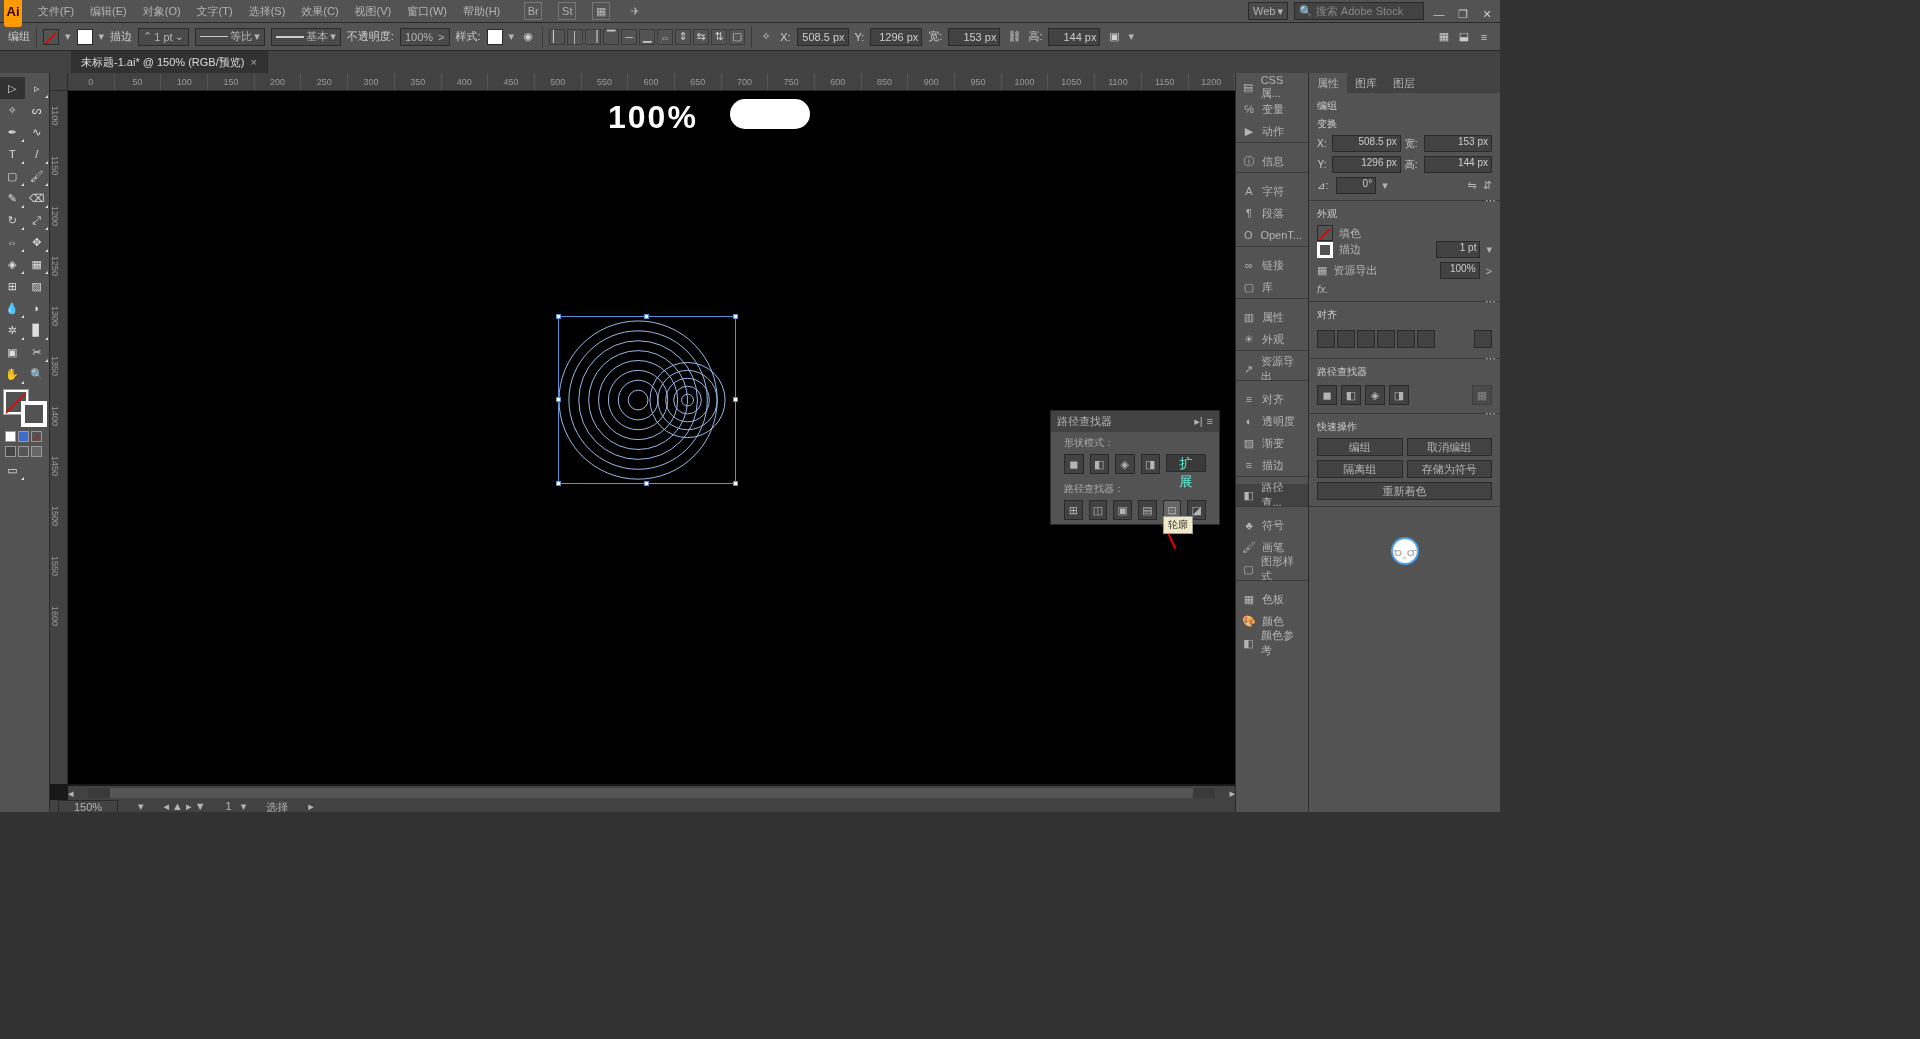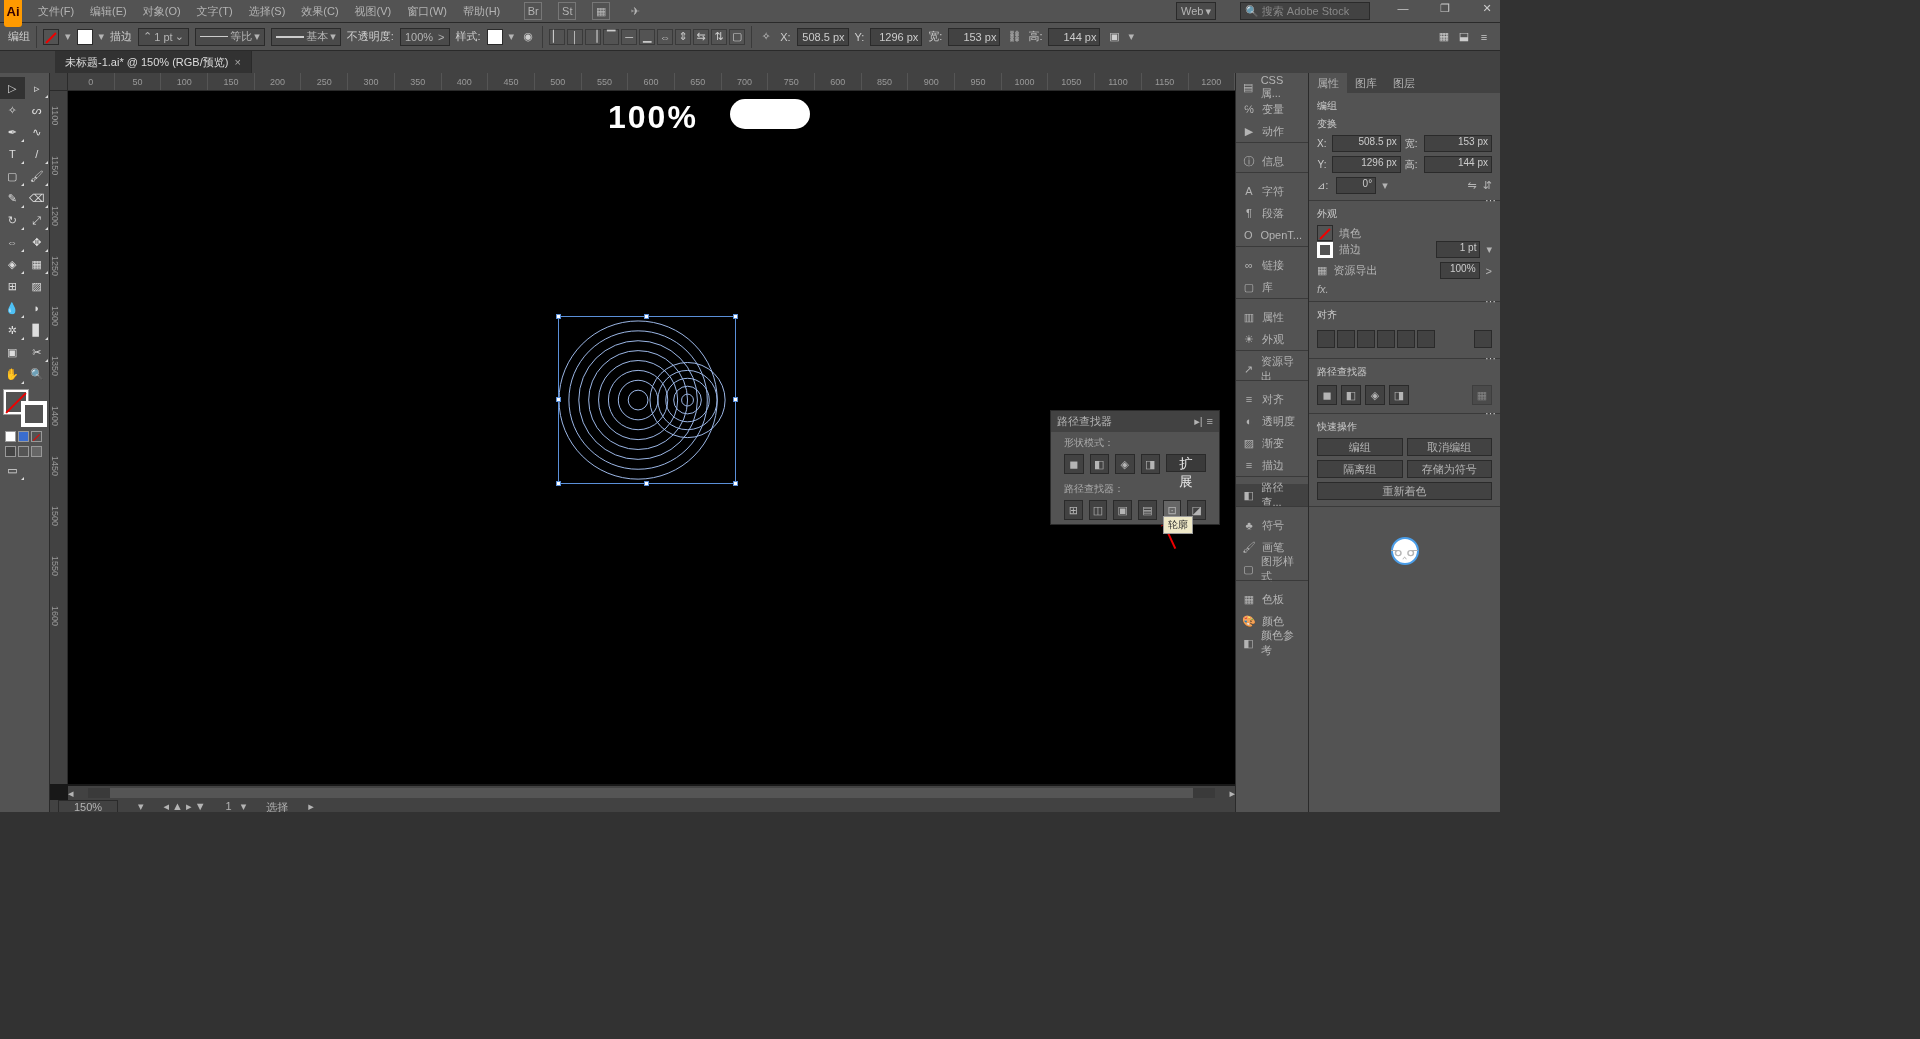--- a/index.html
+++ b/index.html
@@ -2,40 +2,40 @@
 <html><head>
 <meta charset="utf-8">
 <style>
 * { margin:0; padding:0; box-sizing:border-box; font-family:"Microsoft YaHei", sans-serif; user-select:none; }
 body { background:#323232; color:#b4b4b4; font-size:11px; overflow:hidden; width:1500px; height:812px; position:relative; }
 
 
 .menubar { height:23px; background:#535353; display:flex; align-items:center; padding:0 4px; border-bottom:1px solid #2a2a2a;}
 .ai-logo { width:18px; height:31px; background:#ff9a00; border-radius:3px; color:#330000; font-weight:bold; font-size:13px; display:flex; align-items:center; justify-content:center; margin-right:8px;}
 .menu-item { padding:0 8px; height:100%; display:flex; align-items:center; cursor:default;}
-.menubar .right { margin-left:auto; display:flex; align-items:flex-start; gap:24px;}
+.menubar .right { margin-left:auto; display:flex; align-items:flex-end; gap:6px;}
 .mb-icon { width:18px; height:18px; display:flex; align-items:center; justify-content:center; border:1px solid #777;margin-left:16px;}
 .search-stock { width:130px; height:18px; background:#424242; border:1px solid #2a2a2a; display:flex; align-items:center; padding:0 4px; color:#888;}
 .winbtn { width:18px; height:12px; display:flex; align-items:center; justify-content:center; color:#ccc;}
 
 
 .ctrlbar { height:28px; background:#535353; display:flex; align-items:center; padding:0 8px; gap:6px; border-bottom:1px solid #2a2a2a;}
 .ctrl-label { color:#ccc; }
 .swatch { width:16px; height:16px; border:1px solid #2a2a2a; position:relative;}
 .swatch.none::after { content:""; position:absolute; left:0; right:0; top:50%; border-top:2px solid #e00; transform:rotate(-45deg);}
 .swatch.white { background:#fff;}
 .sel { height:18px; background:#4a4a4a; border:1px solid #2a2a2a; padding:0 4px; display:flex; align-items:center; gap:2px;}
 .sep { width:1px; height:22px; background:#3a3a3a;}
 .num-input { width:52px; height:18px; background:#424242; border:1px solid #2a2a2a; color:#ccc; padding:0 3px; display:flex; align-items:center; justify-content:flex-end;}
 .mini-icon { width:16px; height:16px; display:flex; align-items:center; justify-content:center; color:#ccc; border:1px solid transparent;}
 .align-strip { display:flex; gap:2px;}
 .align-strip .mini-icon { border:1px solid #3a3a3a;}
 
 
-.doctab-bar { height:22px; background:#424242; display:flex; align-items:flex-end; padding-left:55px;}
+.doctab-bar { height:22px; background:#424242; display:flex; align-items:flex-end; padding-left:71px;}
 .doctab { height:22px; background:#323232; padding:0 10px; display:flex; align-items:center; gap:6px; border-right:1px solid #2a2a2a; color:#ddd;}
 .doctab .x { color:#aaa;}
 
 
 .main { position:absolute; top:73px; bottom:0; left:0; right:0; display:flex;}
 
 
 .toolbox { width:50px; background:#535353; display:flex; flex-direction:column; padding-top:4px; border-right:1px solid #2a2a2a;}
 .tool-row { display:flex;}
 .tool { width:25px; height:22px; display:flex; align-items:center; justify-content:center; color:#ddd; position:relative;}
@@ -77,21 +77,21 @@
 
 .pathfinder { position:absolute; top:410px; right:280px; width:170px; background:#535353; border:1px solid #2a2a2a; box-shadow:0 2px 8px rgba(0,0,0,.5); z-index:100;}
 .panel-hdr { display:flex; align-items:center; padding:3px 6px; background:#424242;}
 .panel-hdr .ttl { font-weight:normal;}
 .panel-hdr .accexp { margin-left:auto; display:flex; gap:4px;}
 .panel-sec { padding:4px 13px;}
 .panel-lbl { color:#aaa; font-size:10px; margin-bottom:4px;}
 .pf-row { display:flex; gap:6px;}
 .pf-btn { width:20px; height:20px; background:#424242; border:1px solid #2a2a2a; display:flex; align-items:center; justify-content:center;}
 .pf-btn.hover { background:#666;}
-.exp-btn { margin-left:auto; padding:0 6px; height:18px; background:#3a3a3a; color:#e5e5e5; border:1px solid #2a2a2a;}
+.exp-btn { margin-left:auto; padding:0 6px; height:18px; background:#3a3a3a; color:#5eead4; border:1px solid #2a2a2a;}
 .tooltip { position:absolute; top:516px; right:307px; background:#efe9c8; color:#333; padding:1px 4px; border:1px solid #999; font-size:10px; z-index:101;}
 .arrow-red { position:absolute; top:520px; right:330px; width:2px; height:30px; background:#e00; transform:rotate(-25deg); z-index:99;}
 .arrow-red::after{content:"";position:absolute;top:-4px;left:-3px;border:4px solid transparent;border-bottom-color:#e00;}
 
 
 .dock { width:73px; background:#535353; border-left:1px solid #2a2a2a; display:flex; flex-direction:column;}
 .dock-item { height:22px; display:flex; align-items:center; gap:6px; padding:0 6px;}
 .dock-item.active { background:#424242;}
 .dock-icon { width:14px; height:14px; display:flex; align-items:center; justify-content:center;}
 .dock-gap { height:8px; border-top:1px solid #3a3a3a;}

